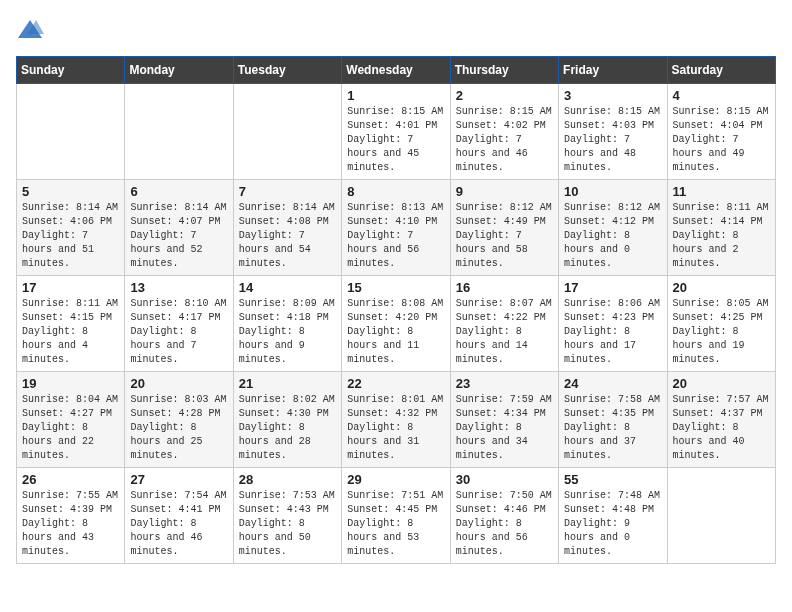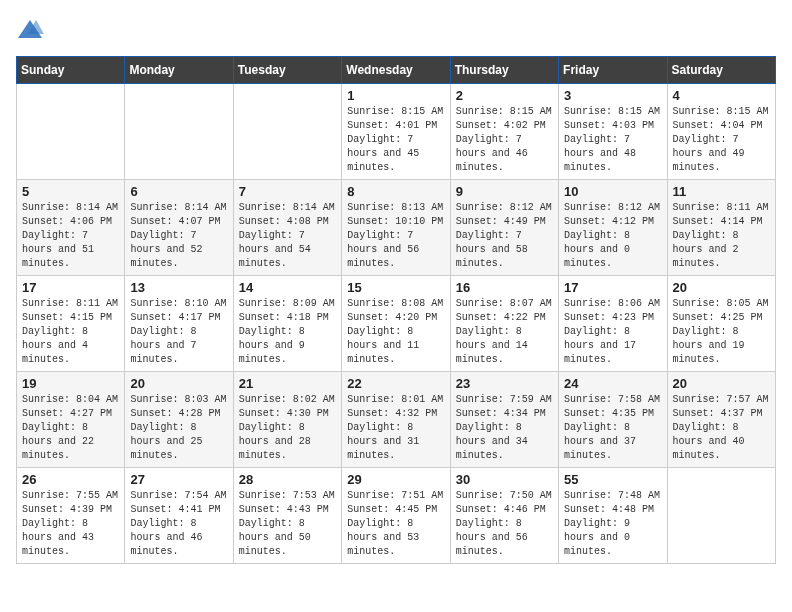--- a/index.html
+++ b/index.html
@@ -161,21 +161,21 @@
         </td>
         <td>
           <span class="day-num">7</span>
           <div class="day-info">Sunrise: 8:14 AM
 Sunset: 4:08 PM
 Daylight: 7 hours and 54 minutes.</div>
         </td>
         <td>
           <span class="day-num">8</span>
           <div class="day-info">Sunrise: 8:13 AM
-Sunset: 10:10 PM
+Sunset: 4:10 PM
 Daylight: 7 hours and 56 minutes.</div>
         </td>
         <td>
           <span class="day-num">9</span>
           <div class="day-info">Sunrise: 8:12 AM
 Sunset: 4:49 PM
 Daylight: 7 hours and 58 minutes.</div>
         </td>
         <td>
           <span class="day-num">10</span>

